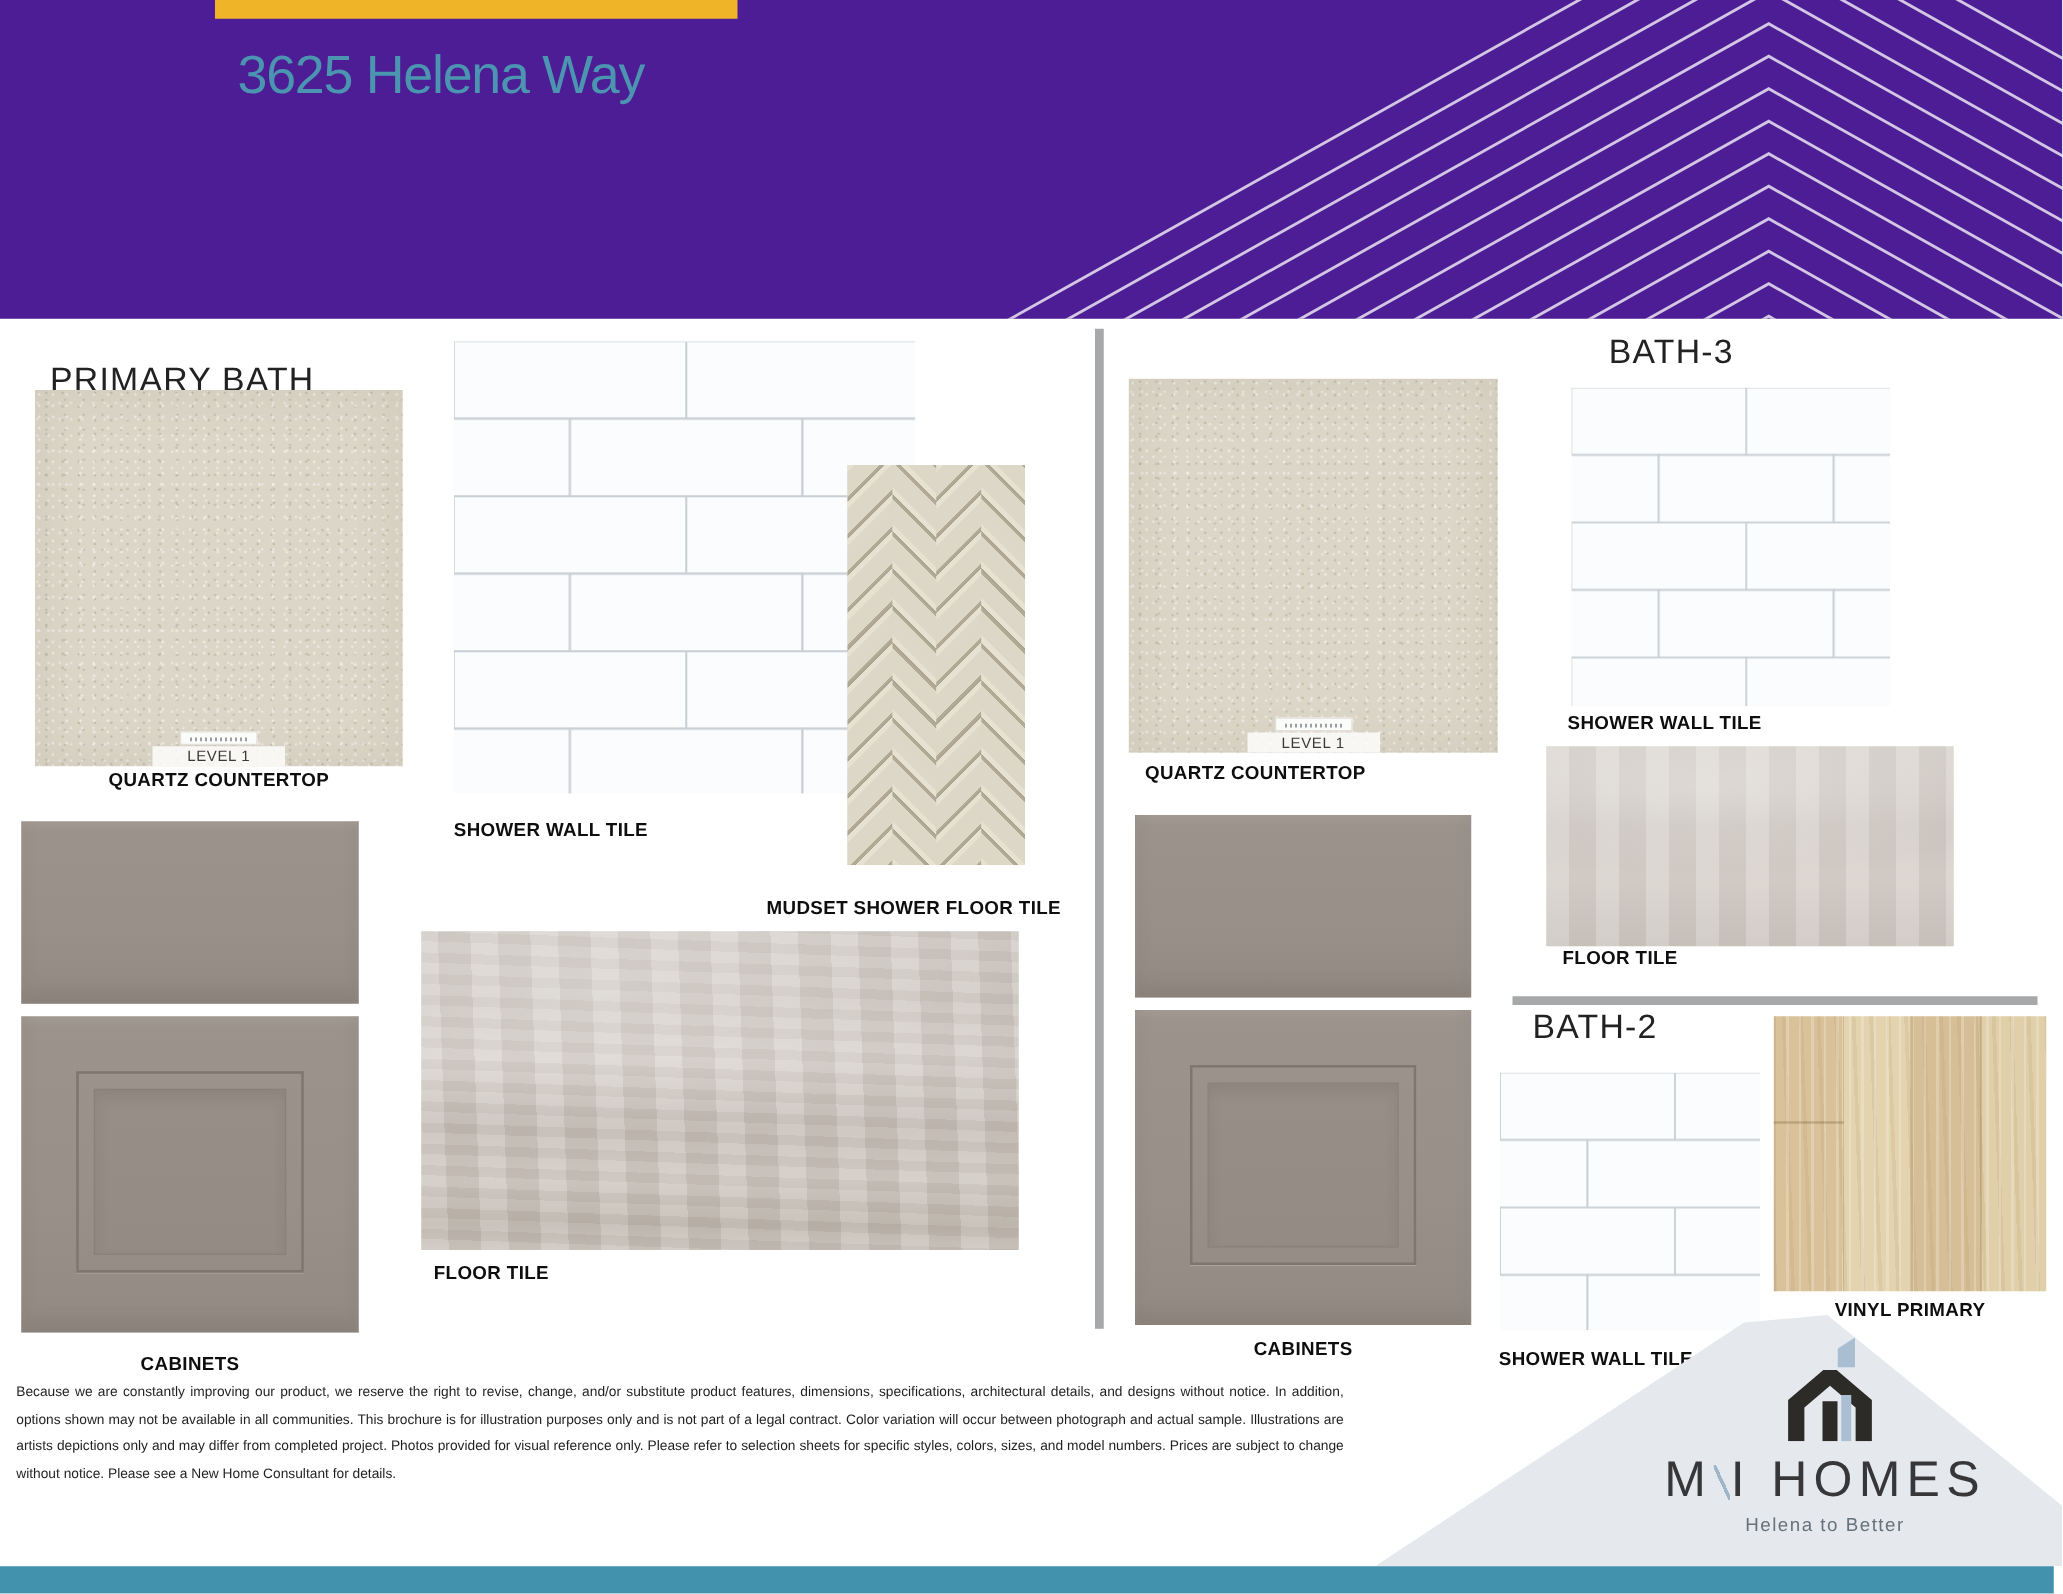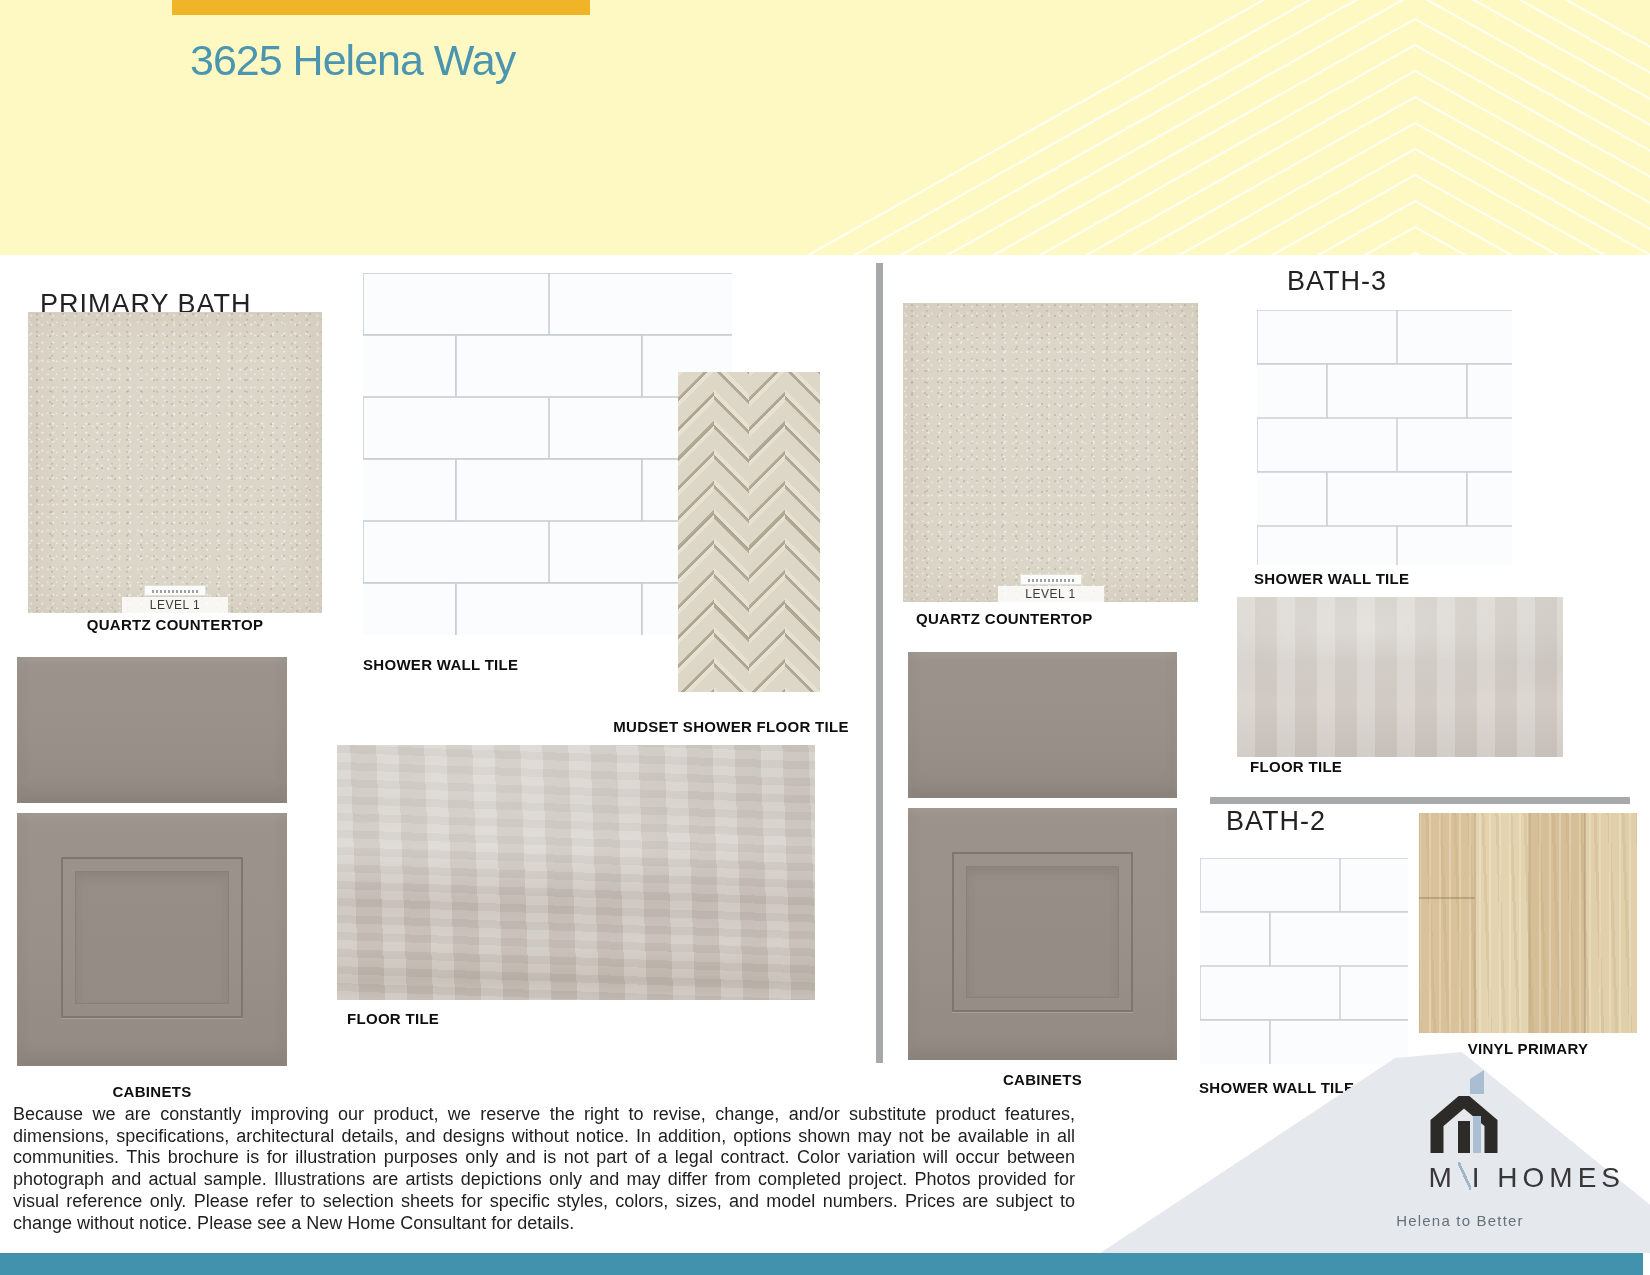--- a/index.html
+++ b/index.html
@@ -1,20 +1,20 @@
 <!DOCTYPE html>
 <html><head>
 <meta charset="utf-8">
 <style>
   html,body{margin:0;padding:0;background:#ffffff;}
   .page{position:relative;width:1650px;height:1275px;background:#ffffff;overflow:hidden;
         font-family:"Liberation Sans", sans-serif;}
 
   
-  .header{position:absolute;left:0;top:0;width:1650px;height:255px;background:#fef9c3;overflow:hidden;}
+  .header{position:absolute;left:0;top:0;width:1650px;height:255px;background:#4c1d95;overflow:hidden;}
   .chevrons{position:absolute;left:0;top:0;}
   .accent-bar{position:absolute;left:172px;top:0;width:418px;height:15px;background:#f0b428;}
   .address{position:absolute;left:190px;top:36px;margin:0;font-size:43px;font-weight:500;
            letter-spacing:-1px;color:#4b95b1;}
 
   
   .abs{position:absolute;}
   .section-heading{position:absolute;margin:0;font-size:27px;font-weight:400;letter-spacing:1px;color:#222;}
   .caption{position:absolute;font-size:15px;font-weight:800;letter-spacing:.3px;color:#0e0e0e;white-space:nowrap;}
   .caption.center{text-align:center;}
@@ -69,25 +69,25 @@
   .cab{background:linear-gradient(180deg,#9c938c 0%,#999089 55%,#938a83 100%);
        box-shadow:inset 0 -10px 14px rgba(70,62,56,.12), inset 0 4px 8px rgba(255,255,255,.08);}
   .cab-panel{position:absolute;left:44px;right:44px;top:44px;bottom:48px;
        border:2px solid #7f766f;box-shadow:0 1px 0 rgba(255,255,255,.18);}
   .cab-panel-inner{position:absolute;left:12px;right:12px;top:12px;bottom:12px;
        border:1px solid #89807a;background:linear-gradient(180deg,#978e87,#948b84);
        box-shadow:inset 0 6px 10px rgba(60,52,46,.10);}
 
   
   .disclaimer{position:absolute;left:13px;top:1104px;width:1062px;margin:0;
-      font-size:18px;line-height:21.7px;color:#1f1f1f;text-align:justify;}
+      font-size:11px;line-height:21.7px;color:#1f1f1f;text-align:justify;}
   .watermark{position:absolute;left:1090px;top:1052px;width:560px;height:201px;background:#e5e9ee;
       clip-path:polygon(1.8% 100%, 54.5% 3%, 66.4% 0%, 100% 76%, 100% 100%);}
-  .brand-text{position:absolute;left:1295px;top:1162px;width:330px;text-align:right;
-      font-size:28px;color:#37373a;letter-spacing:5px;white-space:nowrap;}
+  .brand-text{position:absolute;left:1295px;top:1162px;width:330px;text-align:center;
+      font-size:40px;color:#37373a;letter-spacing:5px;white-space:nowrap;}
   .brand-text .slash{display:inline-block;width:13px;height:28px;margin:0 1px -3px 1px;
       background:linear-gradient(to top right, transparent 45%, #9fb6c9 45% 57%, transparent 57%);}
   .tagline{position:absolute;left:1295px;top:1212px;width:330px;text-align:center;
       font-size:15px;color:#66717a;letter-spacing:1.2px;}
   .teal-bar{position:absolute;left:0;top:1253px;width:1643px;height:22px;background:#4392ad;}
 </style>
 </head>
 <body>
 
 <div class="page">

